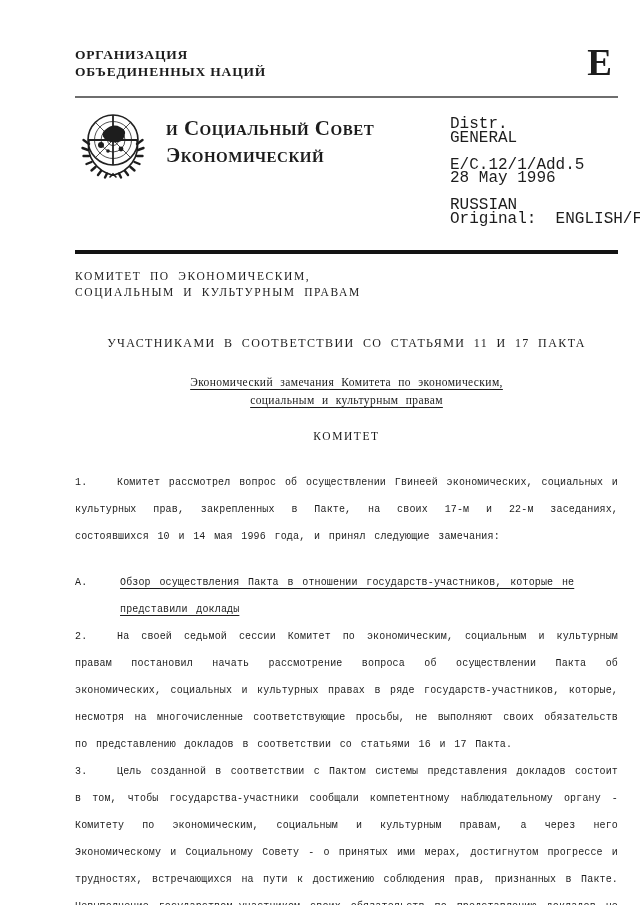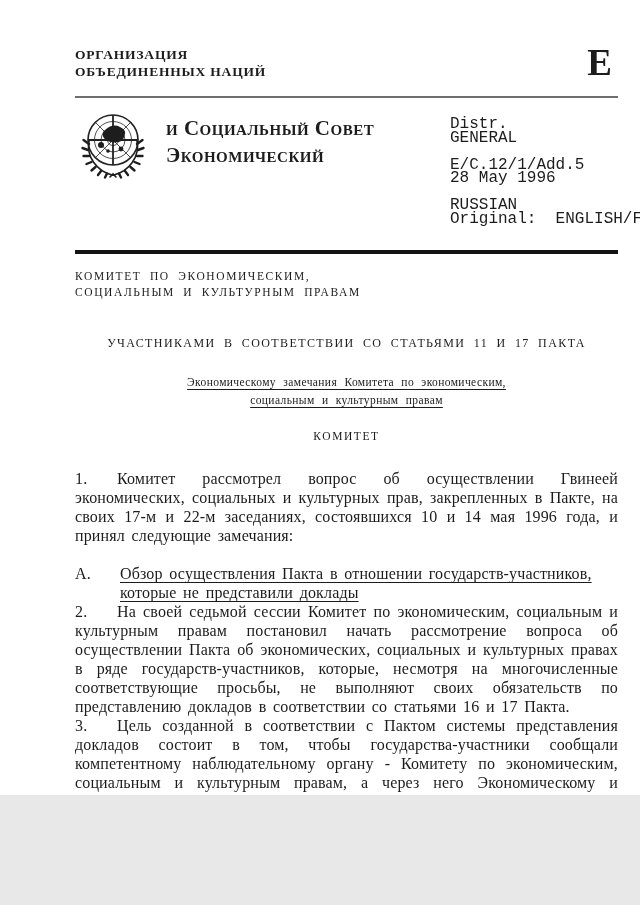--- a/index.html
+++ b/index.html
@@ -1,20 +1,20 @@
 <!DOCTYPE html>
 <html><head>
 <meta charset="utf-8">
 <style>
   * { margin: 0; padding: 0; box-sizing: border-box; }
   html, body { background: #e8e8e8; }
   body { width: 640px; height: 905px; font-family: "Liberation Serif", serif; }
   .page {
     position: relative;
-    width: 640px; height: 795px;
+    width: 640px; height: 905px;
     background: #ffffff;
     color: #1c1c1c;
     padding: 46px 22px 0 75px;
     overflow: hidden;
   }
 
   
   .org-row { display: flex; justify-content: space-between; align-items: flex-start; }
   .org-name {
     font-weight: bold; font-size: 13.5px; line-height: 17px;
@@ -53,21 +53,21 @@
     margin-top: 20px; text-align: center;
     font-size: 11.5px; line-height: 18px; letter-spacing: 0.4px; word-spacing: 4px;
   }
   .subtitle .u { text-decoration: underline; text-underline-offset: 3px; }
   .country {
     margin-top: 21px; text-align: center;
     font-size: 11.5px; letter-spacing: 1.6px; word-spacing: 3px;
   }
 
   
-  .body-text { font-size: 16px; line-height: 19px; text-align: justify; word-spacing: 2.5px; letter-spacing: 0.15px; }
+  .body-text { font-size: 10px; line-height: 27px; text-align: justify; word-spacing: 2.5px; letter-spacing: 0.15px; font-family: Liberation Mono, monospace; }
   .para { }
   .para-first { margin-top: 27px; }
   .pnum { display: inline-block; width: 42px; }
   .section-head { margin-top: 19px; position: relative; padding-left: 45px; text-align: left; }
   .section-head .slabel { position: absolute; left: 0; top: 0; }
   .section-head .stitle { text-decoration: underline; text-underline-offset: 3px; }
 </style>
 </head>
 <body>
 
@@ -142,21 +142,21 @@
   </header>
 
   <div class="committee">КОМИТЕТ ПО ЭКОНОМИЧЕСКИМ,
 СОЦИАЛЬНЫМ И КУЛЬТУРНЫМ ПРАВАМ</div>
 
   <div class="doc-title">
     <div>УЧАСТНИКАМИ В СООТВЕТСТВИИ СО СТАТЬЯМИ 11 И 17 ПАКТА</div>
   </div>
 
   <div class="subtitle">
-    <div><span class="u">Экономическому замечания Комитета по экономическим,</span></div>
+    <div><span class="u">Экономический замечания Комитета по экономическим,</span></div>
     <div><span class="u">социальным и культурным правам</span></div>
   </div>
 
   <div class="country">КОМИТЕТ</div>
 
   <p class="body-text para para-first"><span class="pnum">1.</span><span>Комитет рассмотрел вопрос об осуществлении Гвинеей экономических, социальных и культурных прав, закрепленных в Пакте, на своих 17-м и 22-м заседаниях, состоявшихся 10 и 14 мая 1996 года, и принял следующие замечания:</span></p>
 
   <div class="body-text section-head">
     <span class="slabel">A.</span>
     <span class="stitle">Обзор осуществления Пакта в отношении государств-участников, которые не представили доклады</span>

